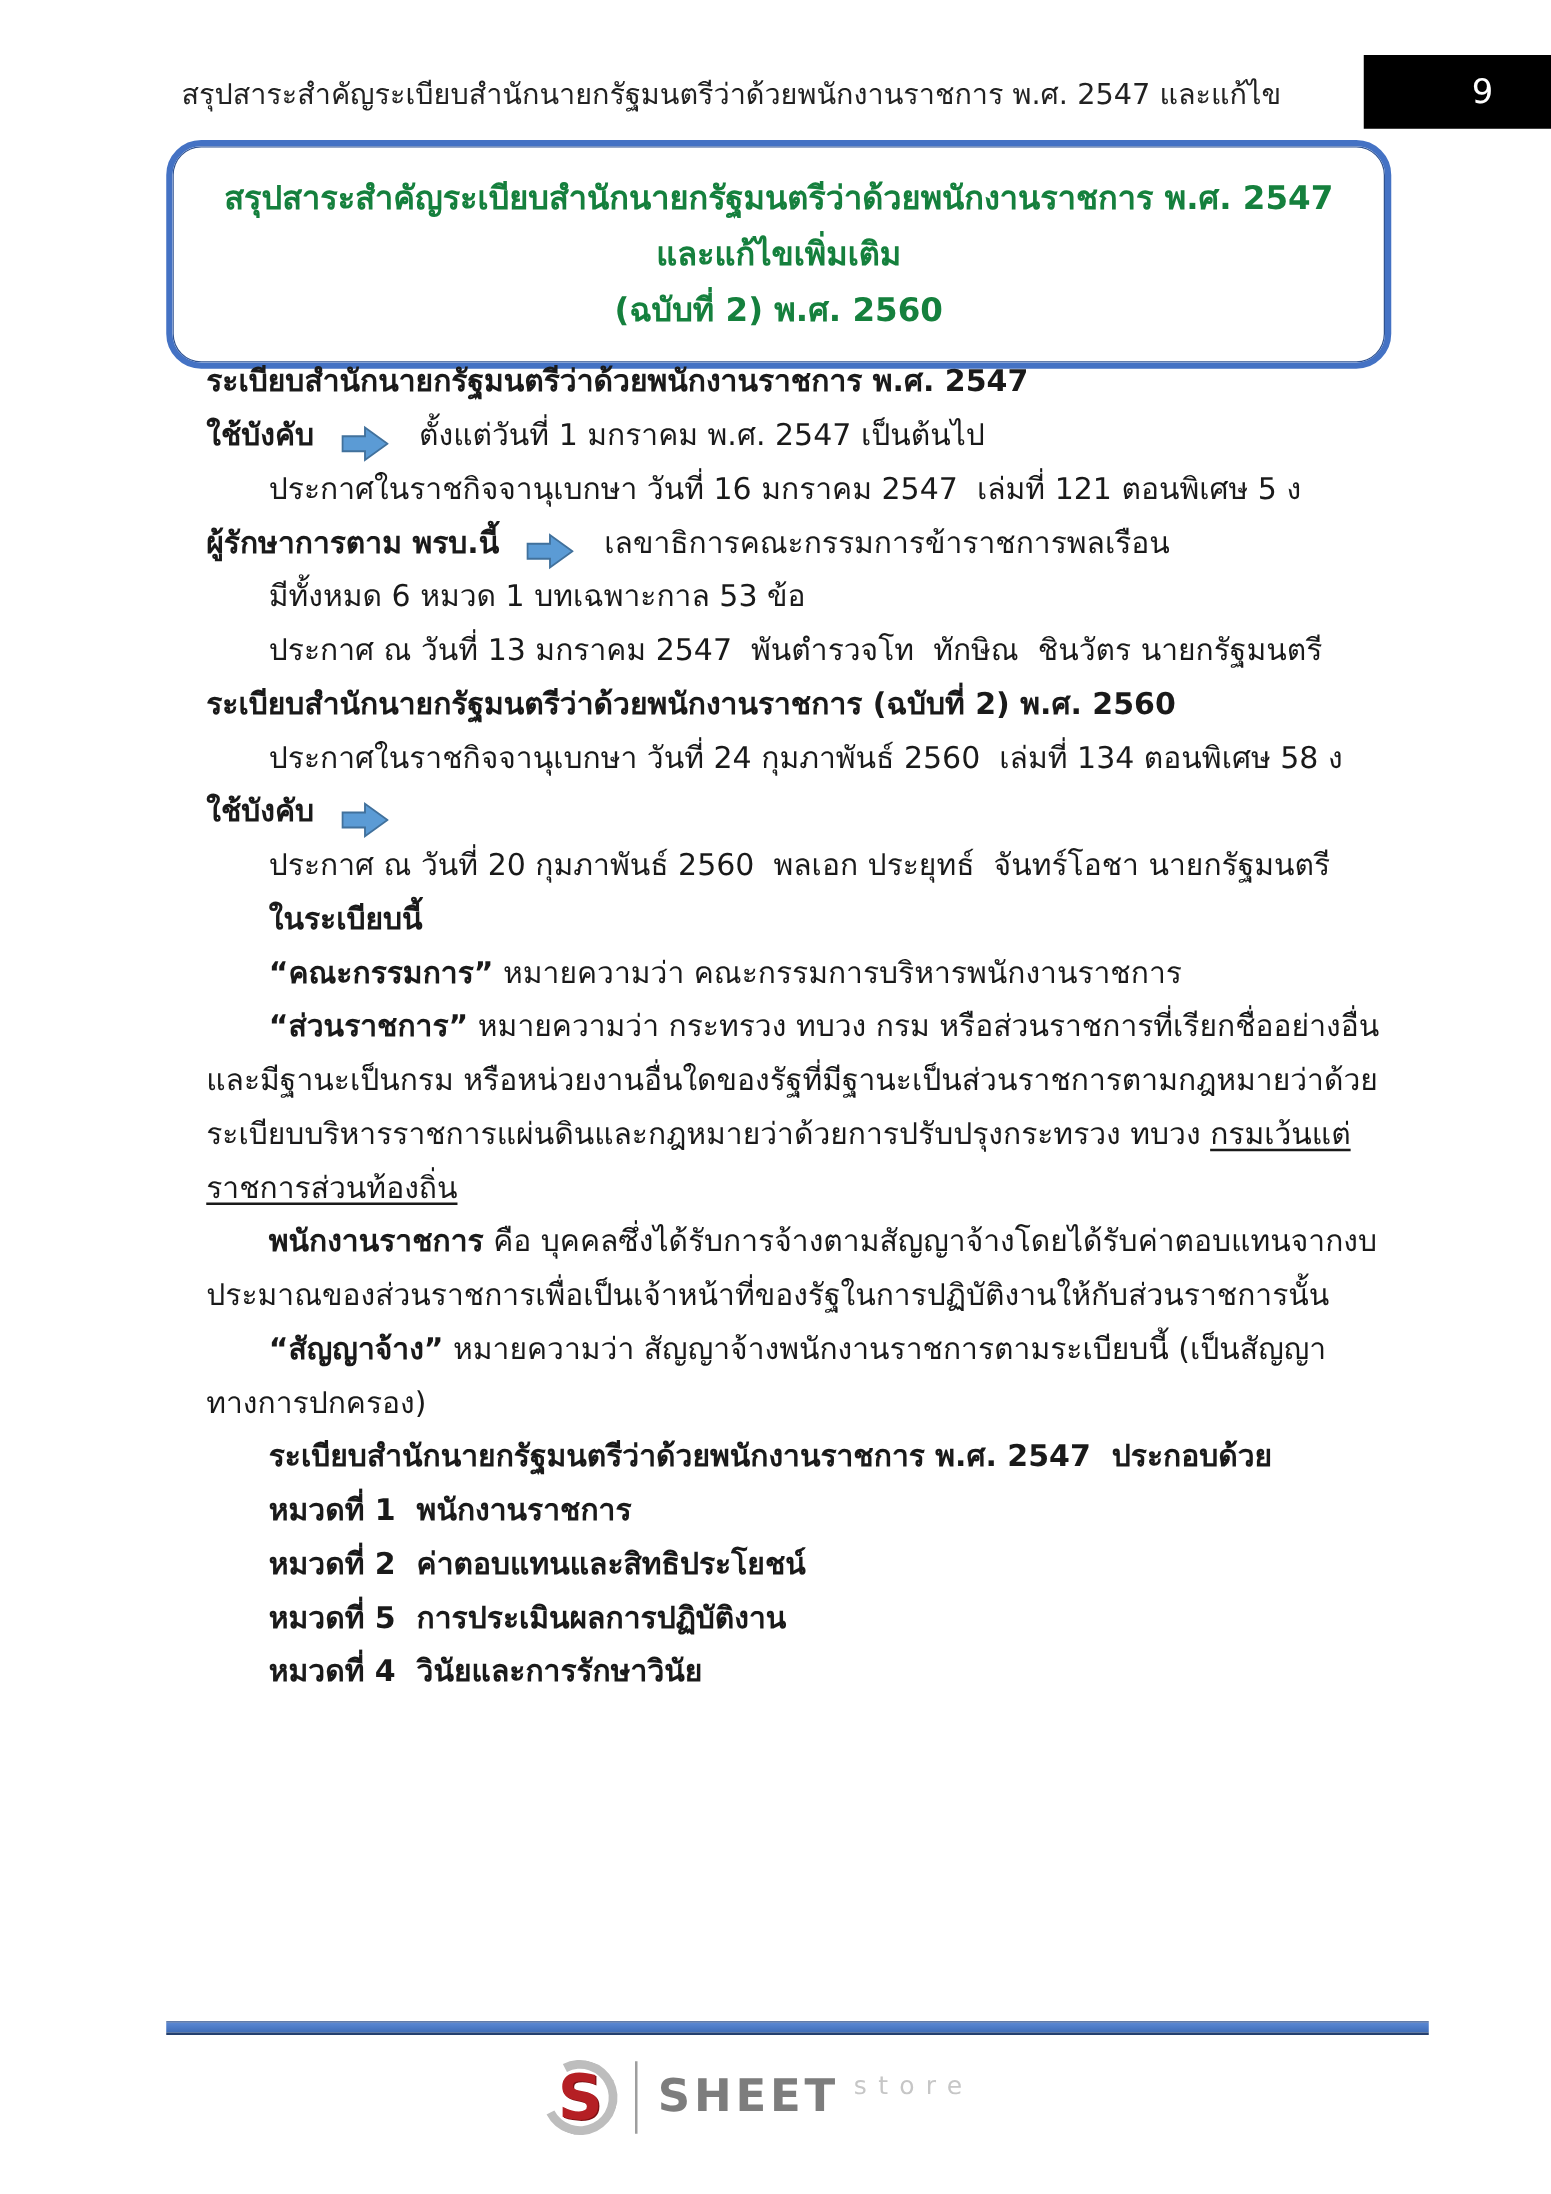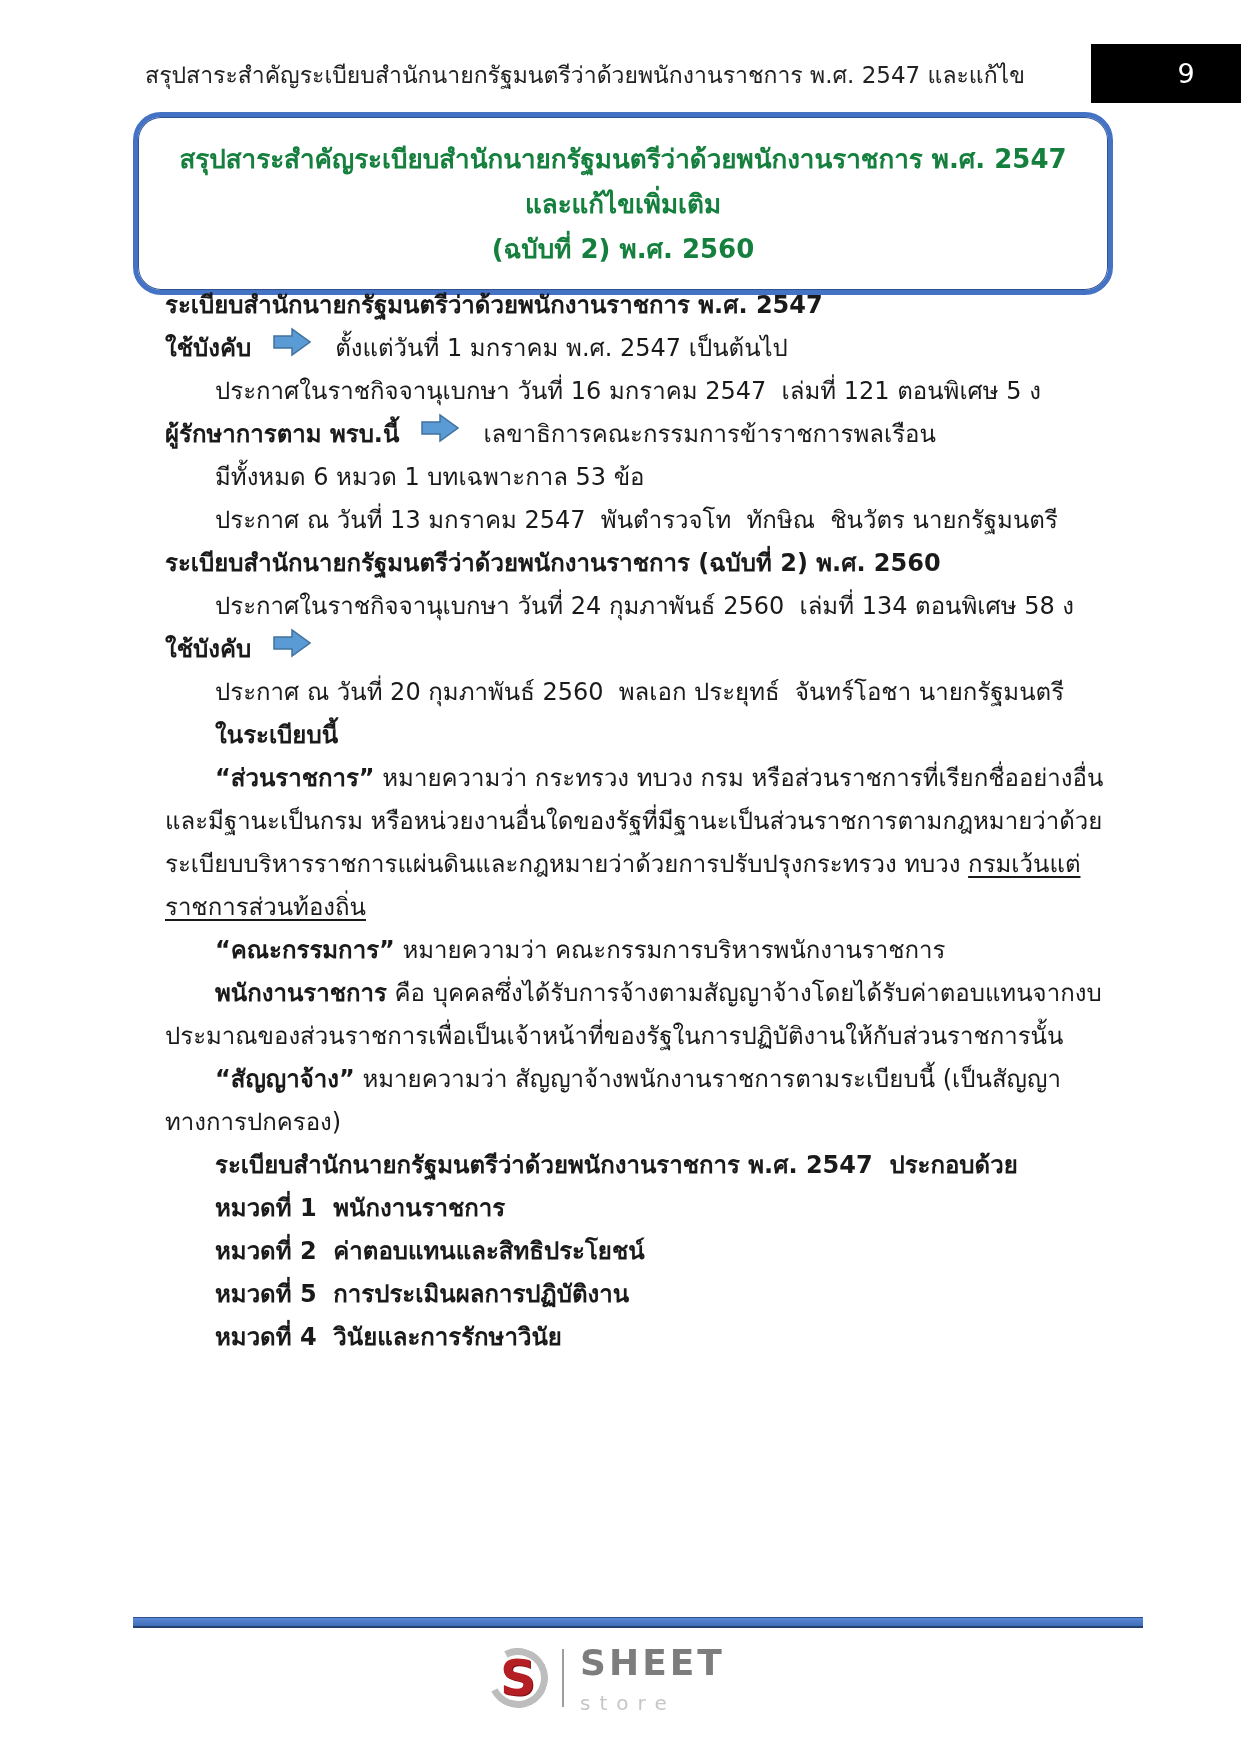--- a/index.html
+++ b/index.html
@@ -36,21 +36,21 @@
   
   .body {
     position:absolute; top:256px; left:165px; width:948px;
     font-size:24px; line-height:43px;margin-top:28px;
   }
   .line { white-space:pre-wrap; }
   .bold { font-weight:bold; }
   .ind  { padding-left:50px; }
   .para { text-indent:50px; white-space:pre-wrap; }
   .underline { text-decoration:underline; text-underline-offset:4px; }
-  .arrow-row { display:flex; align-items:flex-start; }
+  .arrow-row { display:flex; align-items:flex-end; }
   .arrow-row .lbl { font-weight:bold; white-space:pre; }
   .arrow-icon { display:inline-flex; margin:0 24px 0 22px; flex:0 0 auto; }
   .arrow-row .txt { white-space:pre-wrap; }
   
   .footer-bar {
     position:absolute; top:1617px; left:133px; width:1010px; height:11px;
     background:linear-gradient(#5b88d4,#3f6db8);
     border-top:1px solid #2f528f; border-bottom:2px solid #24406f;
   }
   .footer-logo {
@@ -66,21 +66,21 @@
     border-radius:50%;
     transform:rotate(18deg);
   }
   .logo-s {
     position:absolute; inset:0;
     display:flex; align-items:center; justify-content:center;
     font-weight:bold; font-size:50px; color:#b51f24;
     text-shadow:1px 1px 0 #7c1013;
   }
   .logo-divider { width:2px; height:58px; background:#9e9e9e; margin:0 16px 0 12px; }
-  .logo-textcol { display:flex; flex-direction:column;gap:12px; }
+  .logo-textcol { display:flex; flex-direction:row;gap:12px; }
   .logo-name { font-weight:bold; font-size:36px; letter-spacing:3px; color:#7d7d7d; line-height:38px; }
   .logo-sub  { font-size:20px; letter-spacing:9px; color:#c6c6c6; line-height:18px; }
 </style>
 </head>
 <body>
 
 <div class="page">
 
   <div class="header-title">สรุปสาระสำคัญระเบียบสำนักนายกรัฐมนตรีว่าด้วยพนักงานราชการ พ.ศ. 2547 และแก้ไข</div>
 
@@ -132,23 +132,23 @@
             <polygon points="1,9 19,9 19,2 37,15 19,28 19,21 1,21" fill="#5B9BD5" stroke="#41719C" stroke-width="1.5"></polygon>
           </svg>
       </span>
     </div>
 
     <div class="line ind">ประกาศ ณ วันที่ 20 กุมภาพันธ์ 2560  พลเอก ประยุทธ์  จันทร์โอชา นายกรัฐมนตรี</div>
 
 
     <div class="line ind bold">ในระเบียบนี้</div>
 
+    <p class="para"><span class="bold">“คณะกรรมการ”</span><span> หมายความว่า คณะกรรมการบริหารพนักงานราชการ</span></p>
+
     <p class="para"><span class="bold">“ส่วนราชการ”</span><span> หมายความว่า กระทรวง ทบวง กรม หรือส่วนราชการที่เรียกชื่ออย่างอื่นและมีฐานะเป็นกรม หรือหน่วยงานอื่นใดของรัฐที่มีฐานะเป็นส่วนราชการตามกฎหมายว่าด้วยระเบียบบริหารราชการแผ่นดินและกฎหมายว่าด้วยการปรับปรุงกระทรวง ทบวง </span><span class="underline">กรมเว้นแต่ราชการส่วนท้องถิ่น</span></p>
-
-    <p class="para"><span class="bold">“คณะกรรมการ”</span><span> หมายความว่า คณะกรรมการบริหารพนักงานราชการ</span></p>
 
 
     <p class="para"><span class="bold">พนักงานราชการ</span><span> คือ บุคคลซึ่งได้รับการจ้างตามสัญญาจ้างโดยได้รับค่าตอบแทนจากงบประมาณของส่วนราชการเพื่อเป็นเจ้าหน้าที่ของรัฐในการปฏิบัติงานให้กับส่วนราชการนั้น</span></p>
 
     <p class="para"><span class="bold">“สัญญาจ้าง”</span><span> หมายความว่า สัญญาจ้างพนักงานราชการตามระเบียบนี้ (เป็นสัญญาทางการปกครอง)</span></p>
 
     <div class="line ind bold">ระเบียบสำนักนายกรัฐมนตรีว่าด้วยพนักงานราชการ พ.ศ. 2547  ประกอบด้วย</div>
     <div class="line ind bold">หมวดที่ 1  พนักงานราชการ</div>
     <div class="line ind bold">หมวดที่ 2  ค่าตอบแทนและสิทธิประโยชน์</div>
     <div class="line ind bold">หมวดที่ 5  การประเมินผลการปฏิบัติงาน</div>

